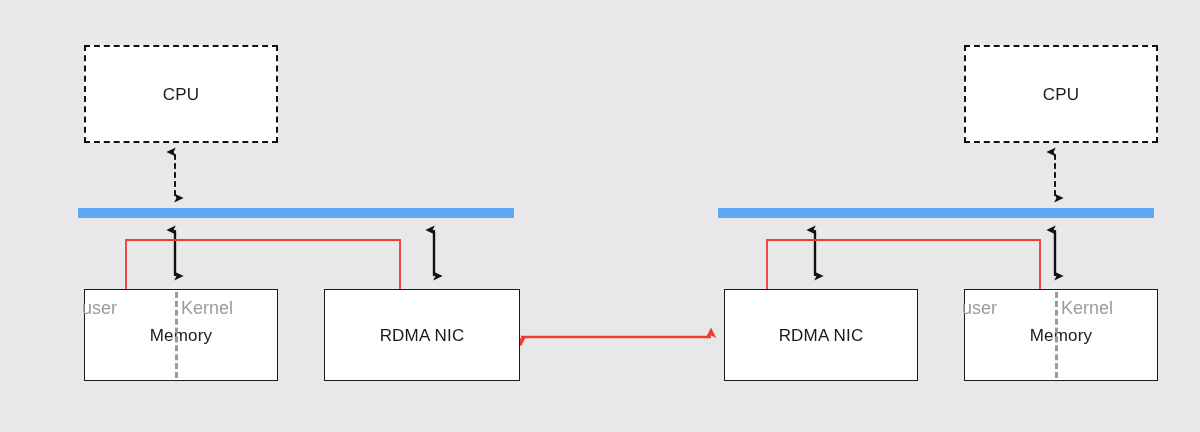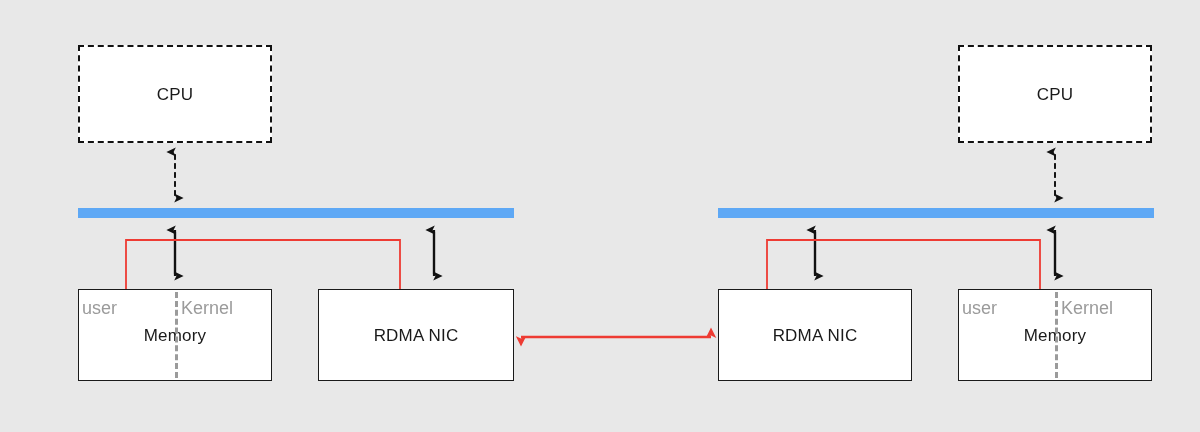--- a/index.html
+++ b/index.html
@@ -26,20 +26,21 @@
     width: 1200px;
     height: 432px;
   }
   .node {
     position: absolute;
     box-sizing: border-box;
     background: #ffffff;
     display: flex;
     align-items: center;
     justify-content: center;
+    margin-left: 6px;
   }
   .node.solid {
     border: 1.6px solid #1a1a1a;
     justify-content: center;
   }
   .node.dashed {
     border: 2.2px dashed #111111;
     background: #ffffff;
   }
   .node-label {

